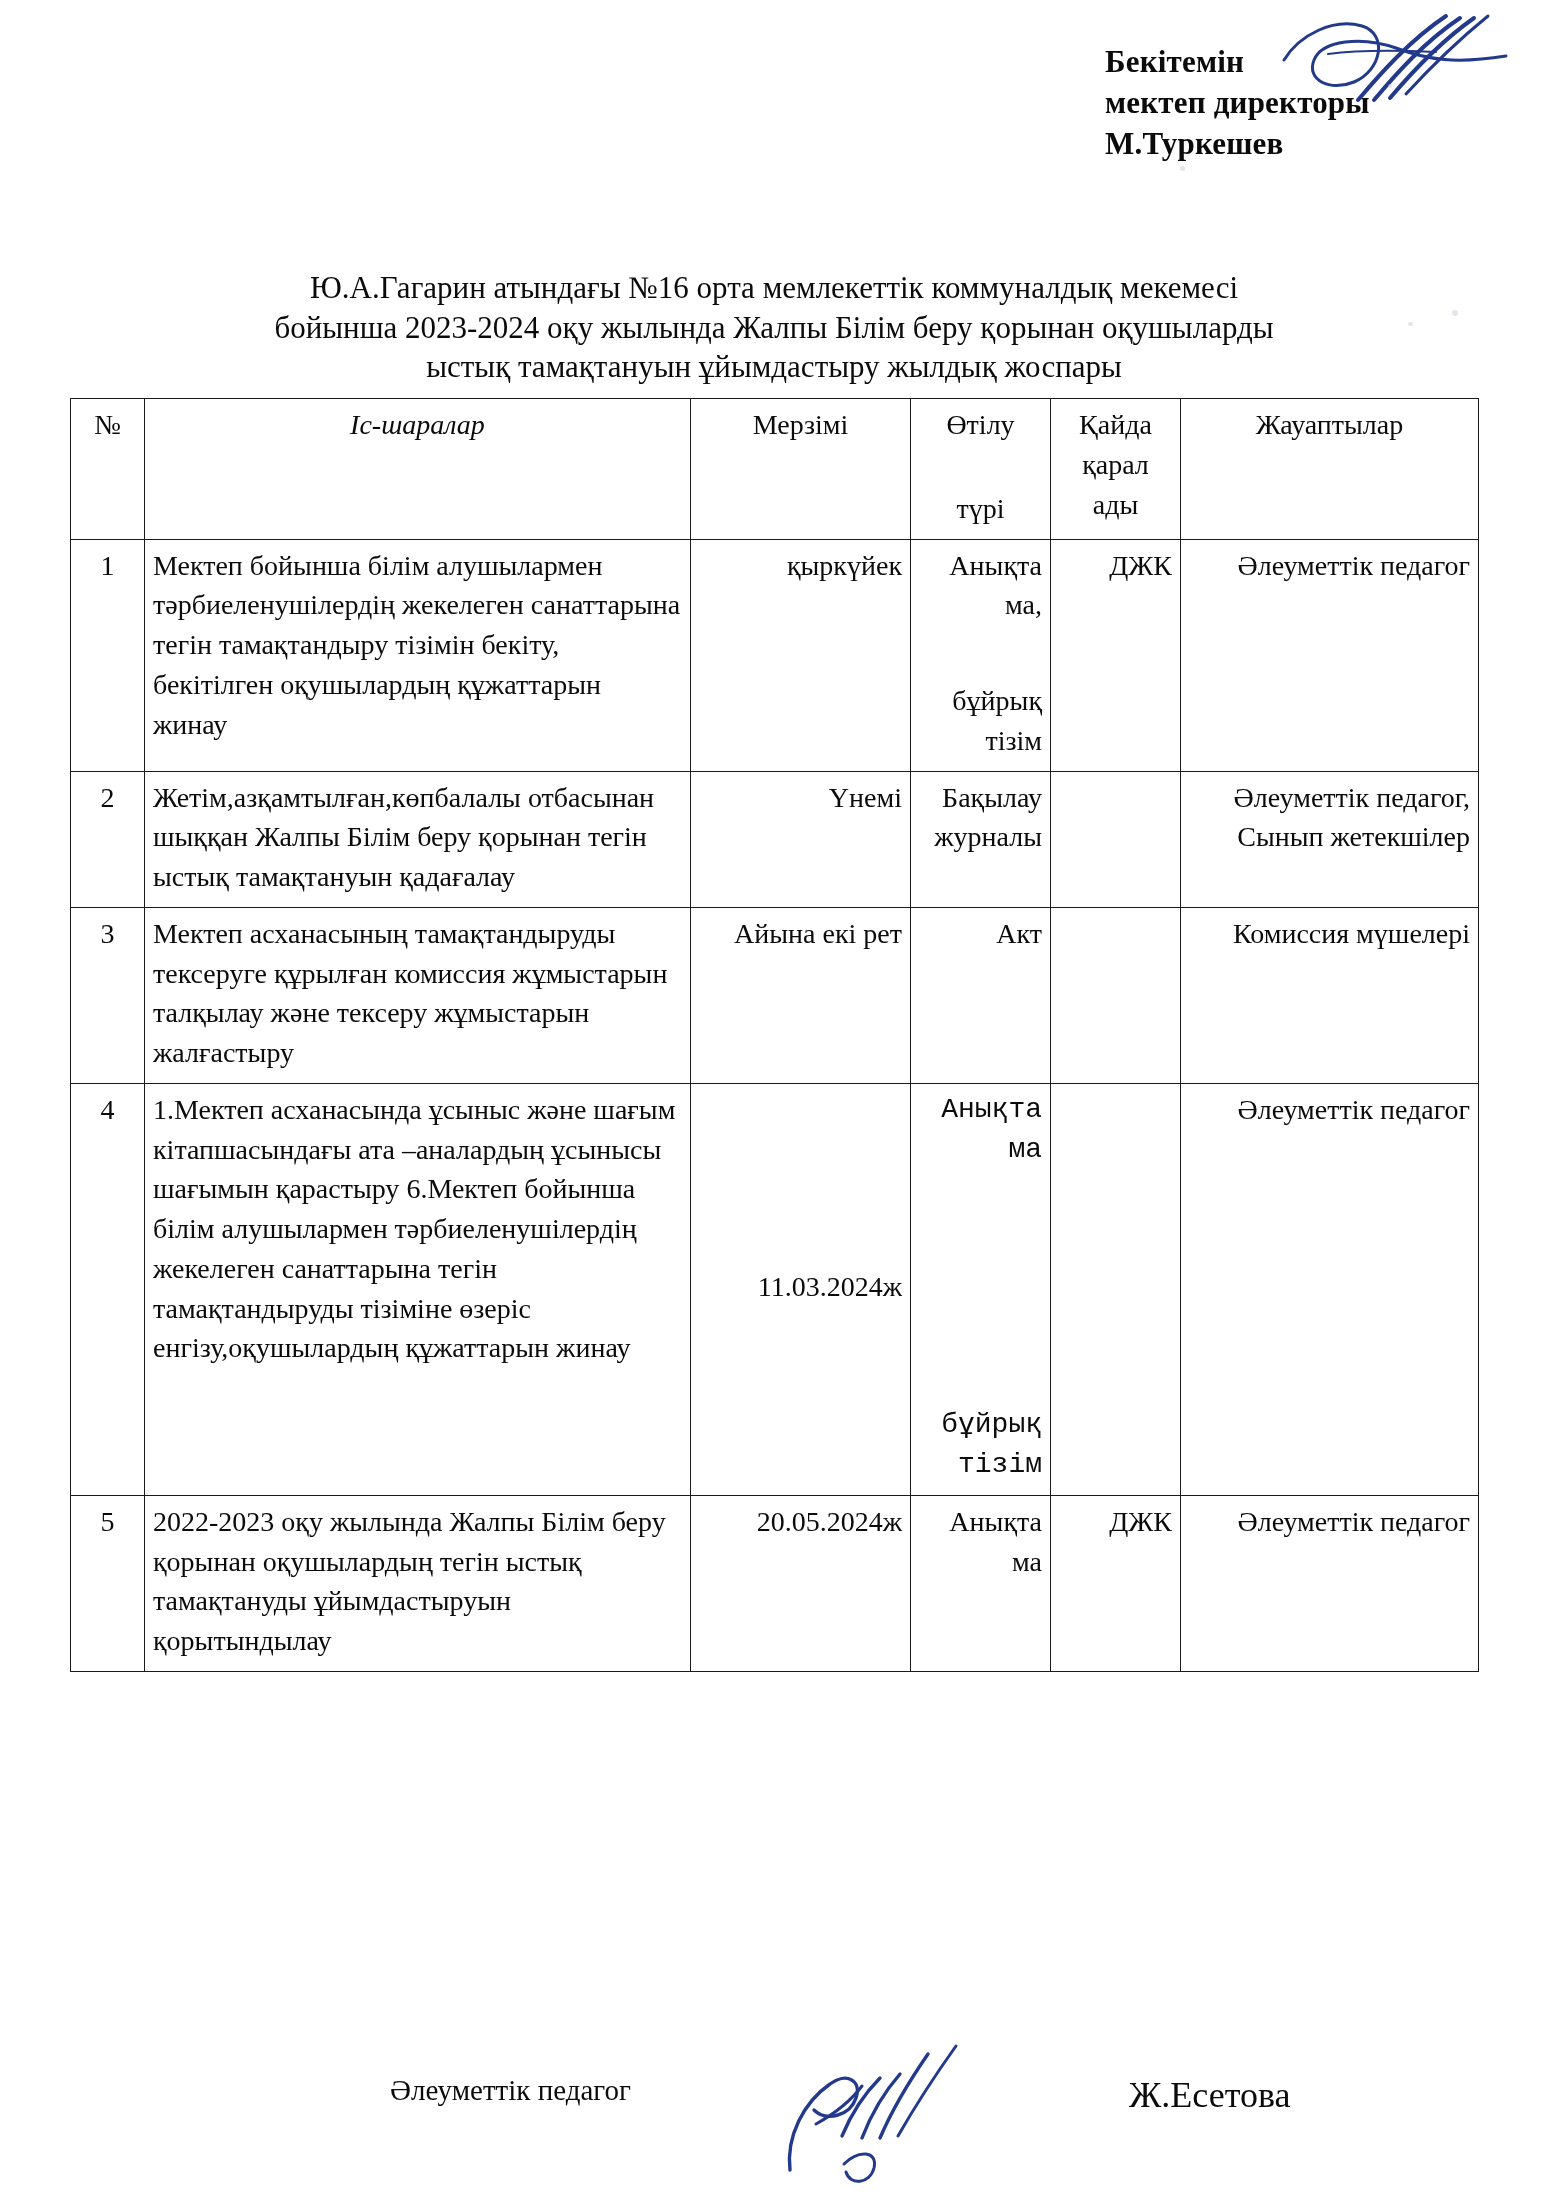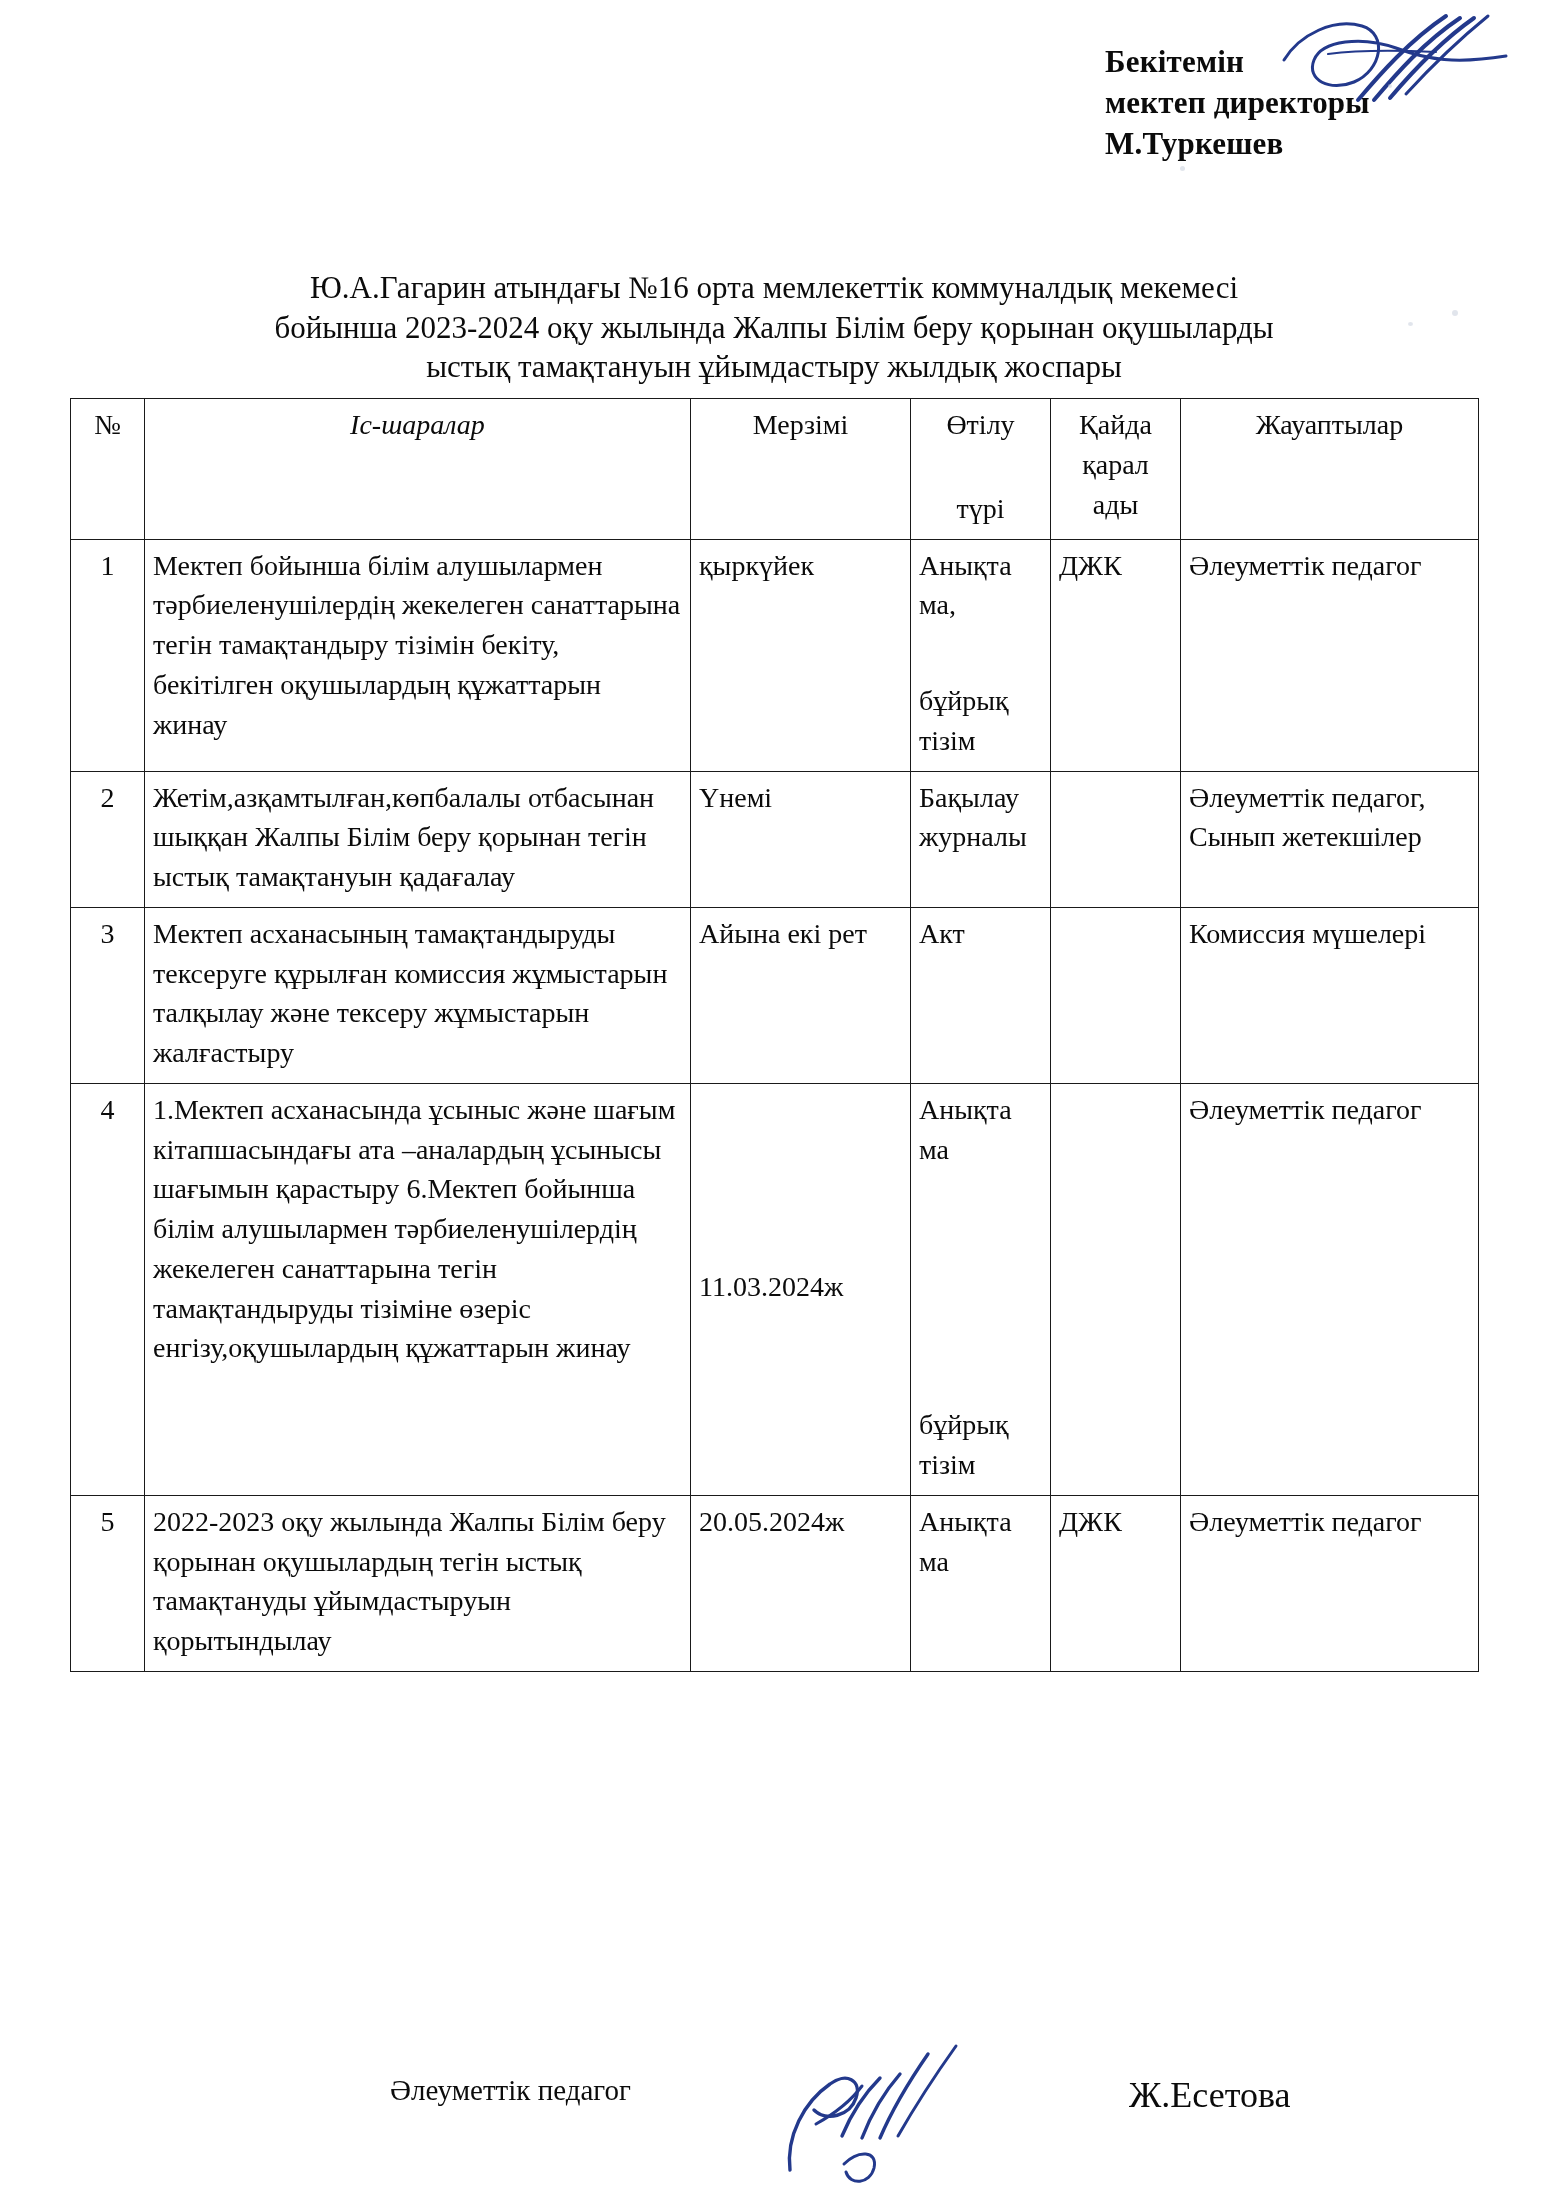--- a/index.html
+++ b/index.html
@@ -104,27 +104,28 @@
     font-size: 29px;
     padding-top: 8px;
   }
   td.cell-act {
     text-align: left;
   }
   td.cell-term,
   td.cell-type,
   td.cell-where,
   td.cell-resp {
-    text-align: left;
+    text-align: right;
   }
   td.cell-term.mid {
     vertical-align: middle;
   }
   td.cell-type.spread {
     vertical-align: top;
+    font-family: Liberation Mono, monospace;
   }
 
   .spacer-lg { display: block; height: 56px; }
   .spacer-xl { display: block; height: 236px; }
 
   .wrapword { word-break: break-word; }
 
   
   .footer {
     position: absolute;

